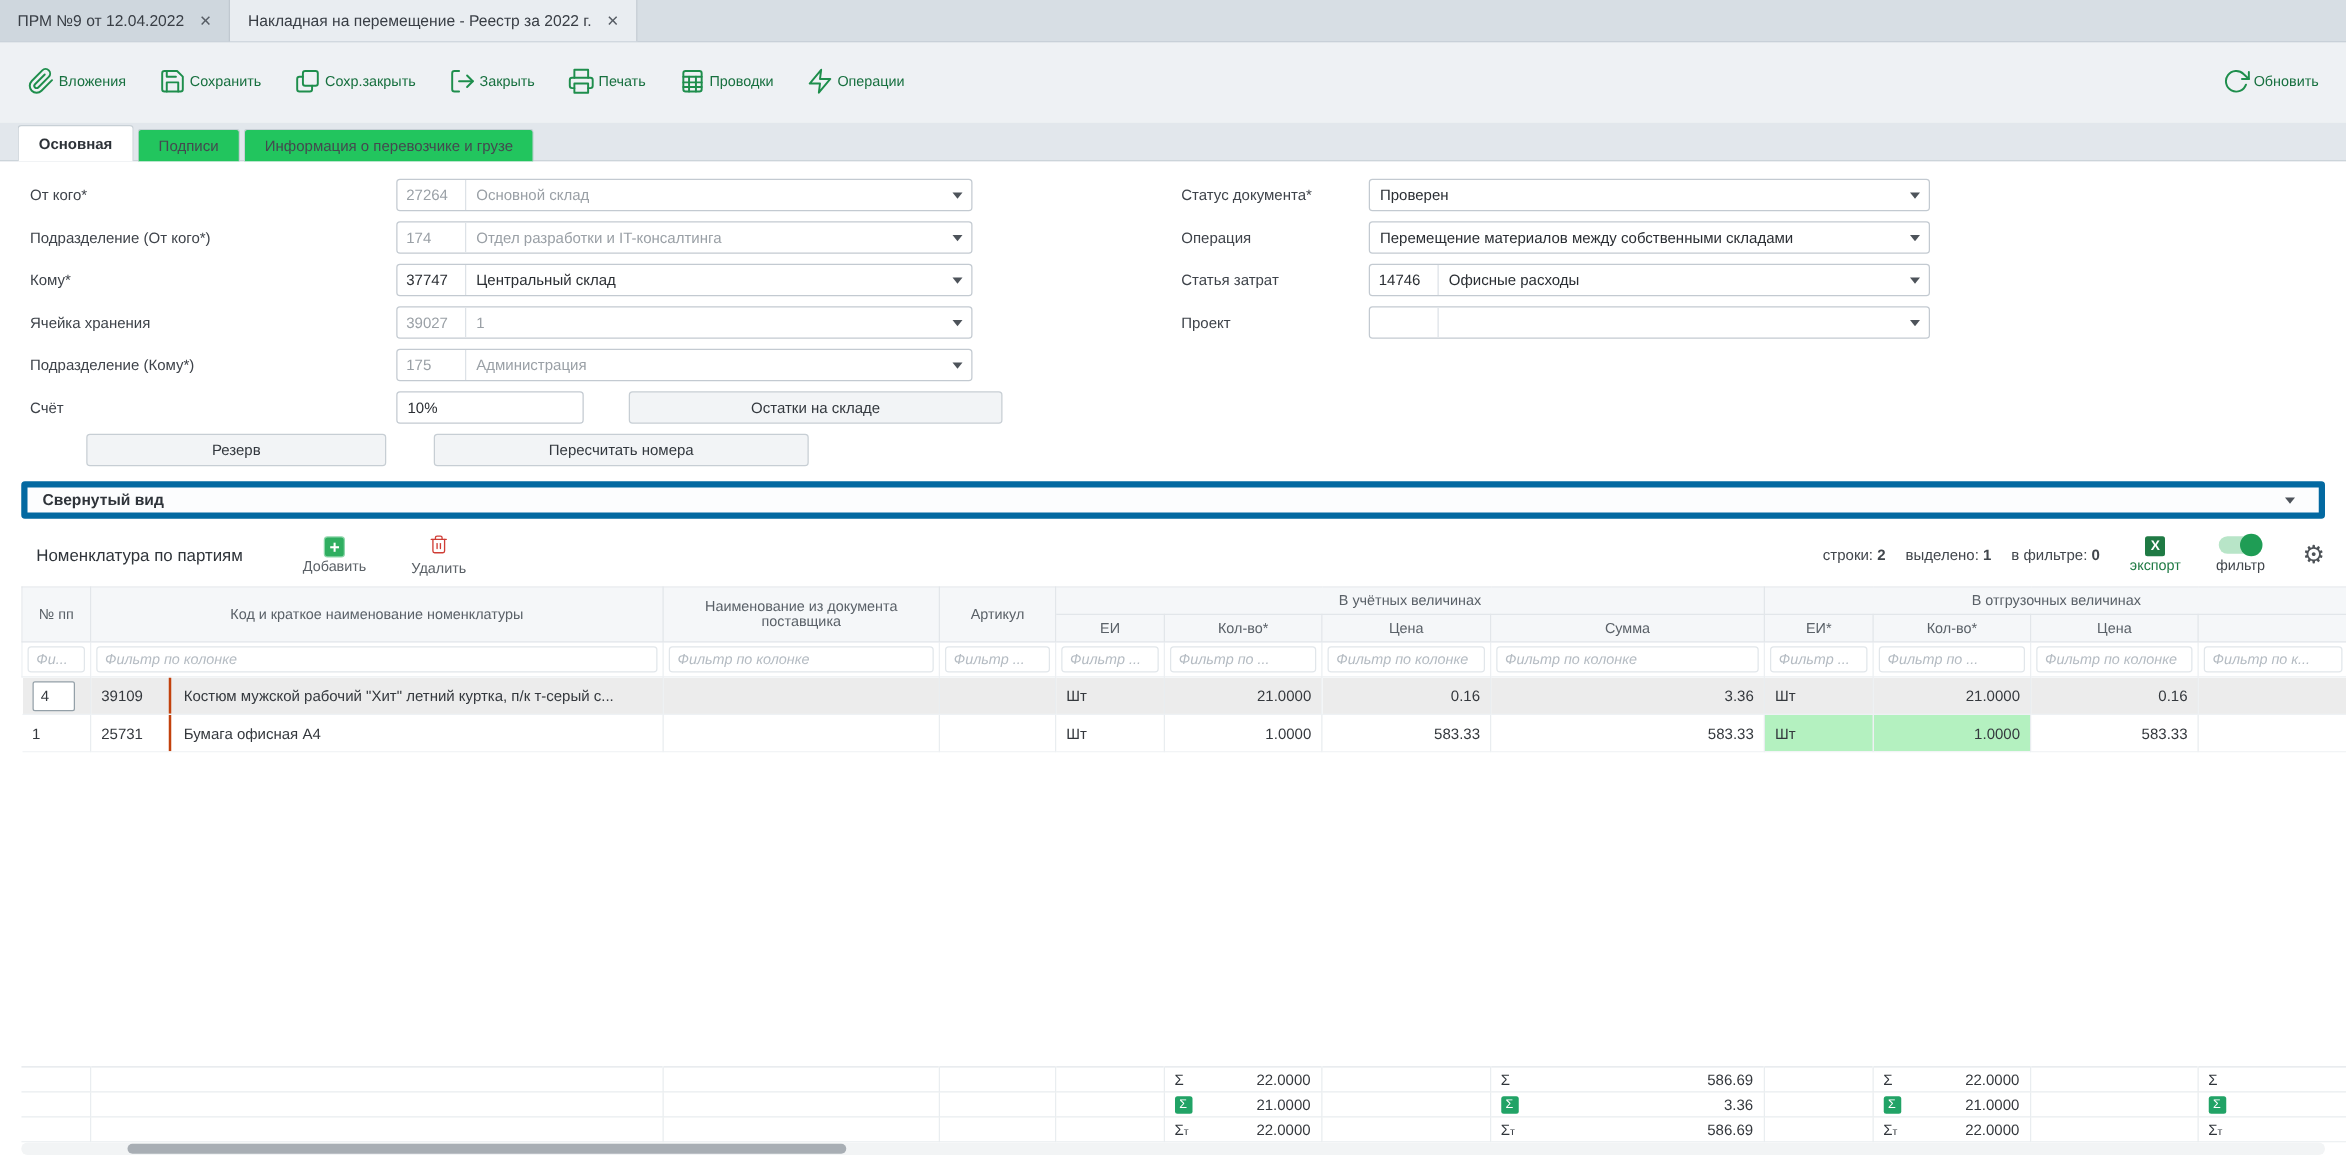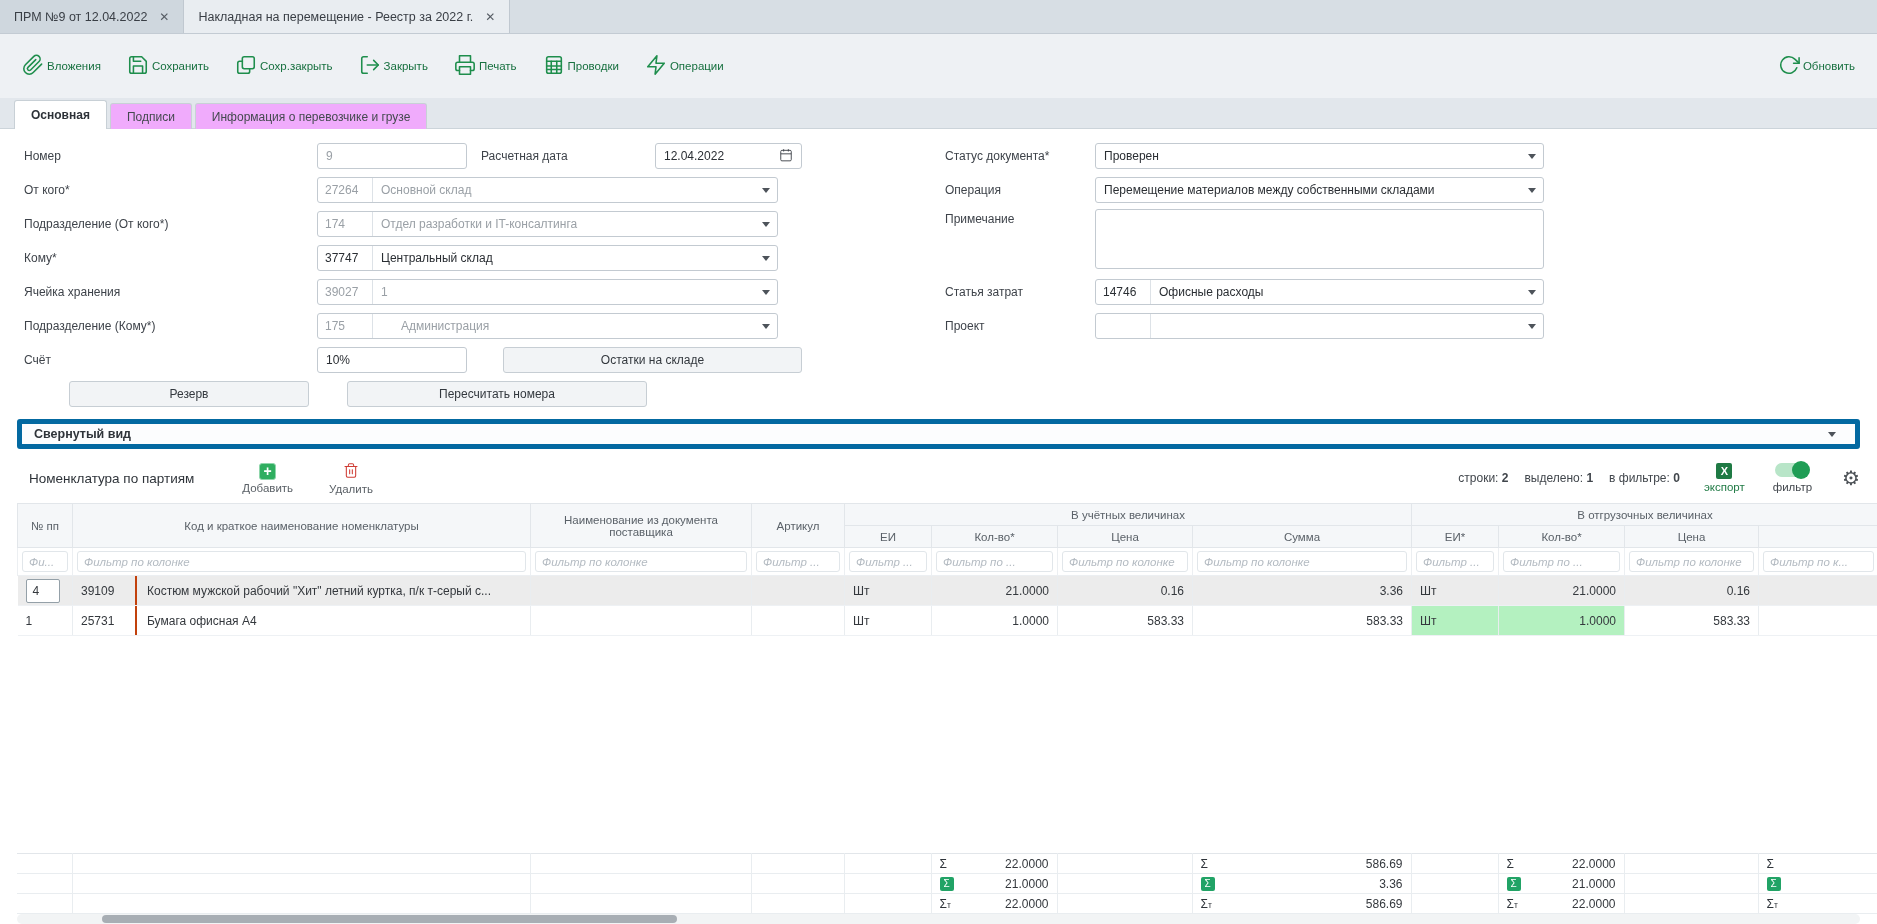--- a/index.html
+++ b/index.html
@@ -17,21 +17,21 @@
   
   .toolbar { height:64px; background:#eef1f4; display:flex; align-items:center; padding:0 22px; flex:0 0 auto; }
   .tb-btn { display:flex; flex-direction:row; align-items:center; gap:3px; margin-right:26px; cursor:pointer; }
   .tb-btn svg { width:22px; height:22px; stroke:#1e8e4c; fill:none; stroke-width:1.7; stroke-linecap:round; stroke-linejoin:round; }
   .tb-label { font-size:11.5px; color:#17703f; white-space:nowrap; }
   .tb-spacer { flex:1; }
   .tb-btn.right { margin-right:0; }
 
   
   .form-tabs { height:31px; background:#e2e7ec; display:flex; align-items:flex-end; padding-left:14px; gap:3px; border-bottom:1px solid #ccd4da; flex:0 0 auto; }
-  .ftab { height:26px; display:flex; align-items:center; padding:0 16px; font-size:12px; border:1px solid #c8d0d6; border-bottom:none; border-radius:3px 3px 0 0; background:#f0abfc; color:#44494f; margin-bottom:-1px; cursor:pointer; }
+  .ftab { height:26px; display:flex; align-items:center; padding:0 16px; font-size:12px; border:1px solid #c8d0d6; border-bottom:none; border-radius:3px 3px 0 0; background:#22c55e; color:#44494f; margin-bottom:-1px; cursor:pointer; }
   .ftab.active { background:#fff; font-weight:bold; height:29px; color:#2d3238; }
 
   
   .form-area { padding:10px 0 2px 0; display:flex; flex:0 0 auto; }
   .fcol-left { width:802px; padding-left:24px; flex:0 0 auto; }
   .fcol-right { width:599px; margin-left:143px; flex:0 0 auto; }
   .frow { display:flex; align-items:center; height:34px; }
   .frow.tall { height:68px; align-items:flex-start; }
   .flabel { width:293px; flex:0 0 auto; color:#3e434a; padding-right:10px; }
   .flabel-r { width:150px; flex:0 0 auto; color:#3e434a; padding-right:10px; }
@@ -190,36 +190,20 @@
         <span>Подписи</span>
       </div>
     <div class="ftab">
         <span>Информация о перевозчике и грузе</span>
       </div>
   </div>
 
   <div class="form-area">
     <div class="fcol-left">
       <div class="frow">
-        <span class="flabel">Номер</span>
-        <div class="ctrl input disabled" style="width:150px;">
-          <input value="9" style="">
-        </div>
-        <span class="flabel" style="width:auto; margin-left:14px;">Расчетная дата</span>
-        <div class="ctrl datebox" style="width:147px; margin-left:auto;">
-          <input value="12.04.2022" style="">
-          <span><svg viewBox="0 0 24 24" width="14" height="14">
-                <rect x="3" y="4" width="18" height="18" rx="2"></rect>
-                <line x1="16" y1="2" x2="16" y2="6"></line>
-                <line x1="8" y1="2" x2="8" y2="6"></line>
-                <line x1="3" y1="10" x2="21" y2="10"></line>
-              </svg></span>
-        </div>
-      </div>
-      <div class="frow">
         <span class="flabel">От кого*</span>
         <div class="ctrl combo disabled" style="width:461px;">
           <span class="code">27264</span>
           <span class="name">Основной склад</span>
           <span class="chev">
               <span class="chev-i"></span>
             </span>
         </div>
       </div>
       <div class="frow">
@@ -247,21 +231,21 @@
         <div class="ctrl combo disabled" style="width:461px;">
           <span class="code">39027</span>
           <span class="name">1</span>
           <span class="chev">
               <span class="chev-i"></span>
             </span>
         </div>
       </div>
       <div class="frow">
         <span class="flabel">Подразделение (Кому*)</span>
-        <div class="ctrl combo disabled" style="width:461px;gap:20px;">
+        <div class="ctrl combo disabled" style="width:461px;">
           <span class="code">175</span>
           <span class="name">Администрация</span>
           <span class="chev">
               <span class="chev-i"></span>
             </span>
         </div>
       </div>
       <div class="frow">
         <span class="flabel">Счёт</span>
         <div class="ctrl input" style="width:150px;">
@@ -292,24 +276,20 @@
         </div>
       </div>
       <div class="frow">
         <span class="flabel-r">Операция</span>
         <div class="ctrl combo" style="width:449px;">
           <span class="name">Перемещение материалов между собственными складами</span>
           <span class="chev">
               <span class="chev-i"></span>
             </span>
         </div>
-      </div>
-      <div class="frow tall">
-        <span class="flabel-r">Примечание</span>
-        <textarea class="note" style=""></textarea>
       </div>
       <div class="frow">
         <span class="flabel-r">Статья затрат</span>
         <div class="ctrl combo" style="width:449px;">
           <span class="code">14746</span>
           <span class="name">Офисные расходы</span>
           <span class="chev">
               <span class="chev-i"></span>
             </span>
         </div>

